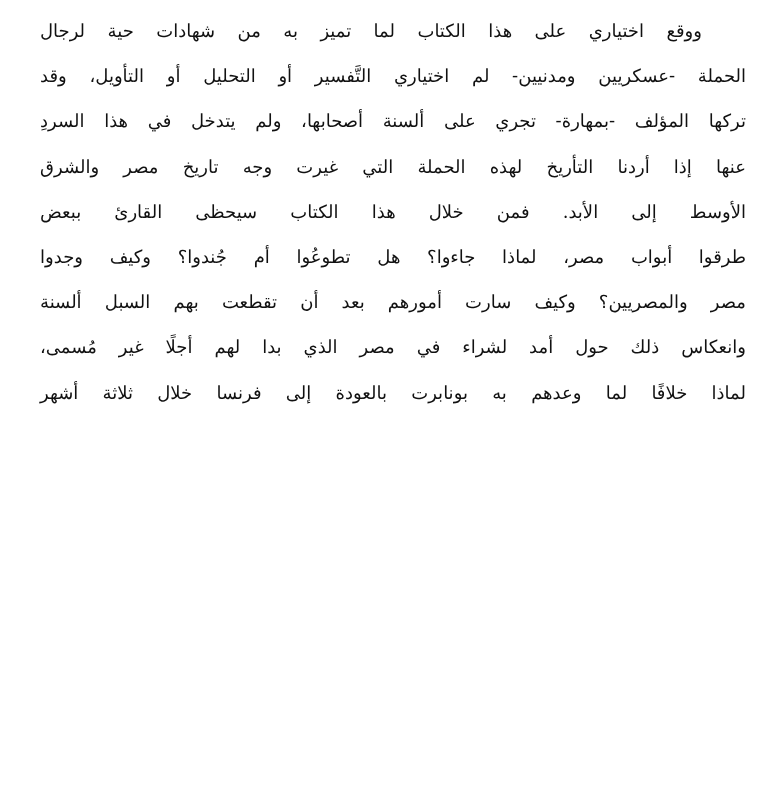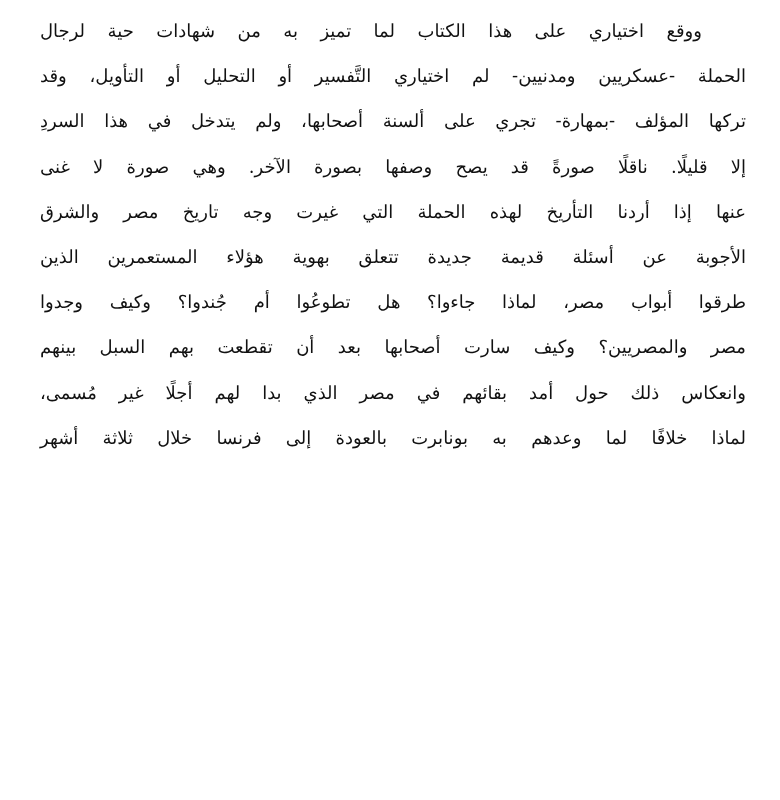--- a/index.html
+++ b/index.html
@@ -48,21 +48,20 @@
   }
 </style>
 </head>
 <body>
 
 <div class="page">
   <div class="text-block">
     <span class="line first">ووقع اختياري على هذا الكتاب لما تميز به من شهادات حية لرجال</span>
     <span class="line">الحملة -عسكريين ومدنيين- لم اختياري التَّفسير أو التحليل أو التأويل، وقد</span>
     <span class="line">تركها المؤلف -بمهارة- تجري على ألسنة أصحابها، ولم يتدخل في هذا السردِ</span>
-    <span class="line">إلا قليلًا. ناقلًا صورةً قد يصح وصفها بصورة الآخر. وهي صورة لا غنى</span>
     <span class="line">عنها إذا أردنا التأريخ لهذه الحملة التي غيرت وجه تاريخ مصر والشرق</span>
-    <span class="line">الأجوبة عن أسئلة قديمة جديدة تتعلق بهوية هؤلاء المستعمرين الذين</span>
+    <span class="line">الأوسط إلى الأبد. فمن خلال هذا الكتاب سيحظى القارئ ببعض</span>
     <span class="line">طرقوا أبواب مصر، لماذا جاءوا؟ هل تطوعُوا أم جُندوا؟ وكيف وجدوا</span>
-    <span class="line">مصر والمصريين؟ وكيف سارت أصحابها بعد أن تقطعت بهم السبل بينهم</span>
-    <span class="line">وانعكاس ذلك حول أمد بقائهم في مصر الذي بدا لهم أجلًا غير مُسمى،</span>
+    <span class="line">مصر والمصريين؟ وكيف سارت أمورهم بعد أن تقطعت بهم السبل ألسنة</span>
+    <span class="line">وانعكاس ذلك حول أمد لشراء في مصر الذي بدا لهم أجلًا غير مُسمى،</span>
     <span class="line">لماذا خلافًا لما وعدهم به بونابرت بالعودة إلى فرنسا خلال ثلاثة أشهر</span>
   </div>
 </div>
 
 </body></html>

